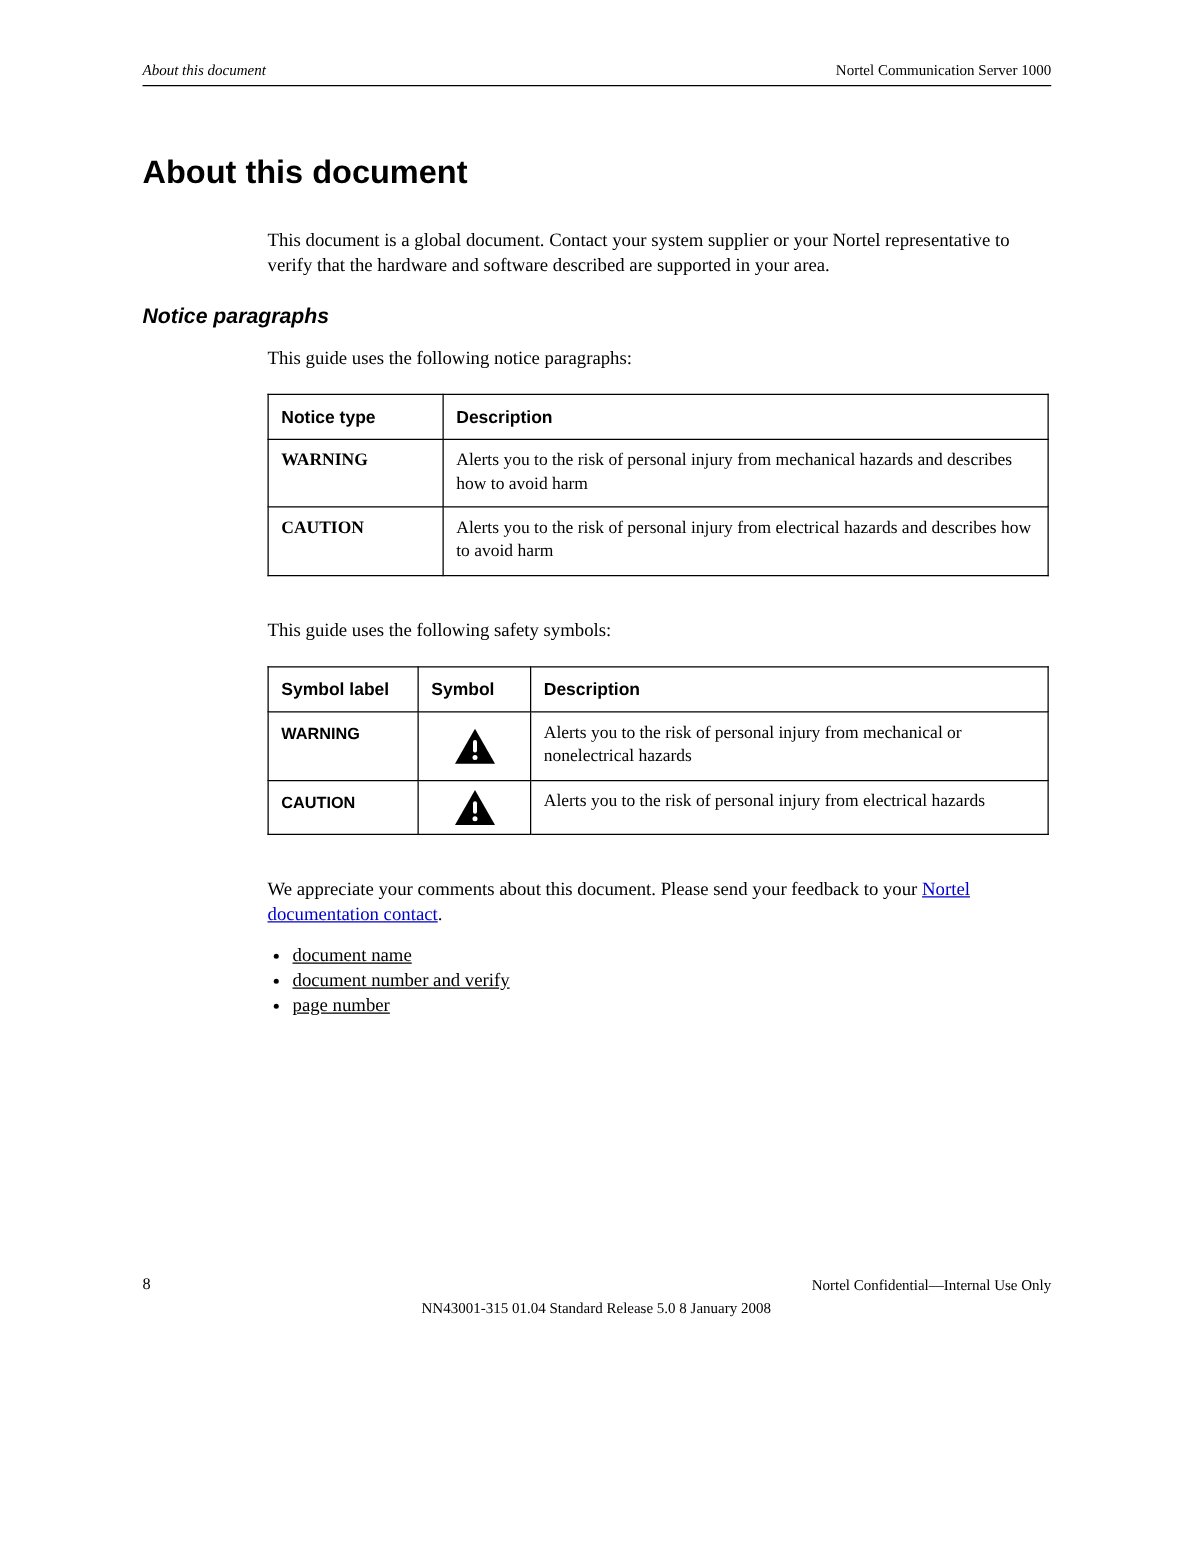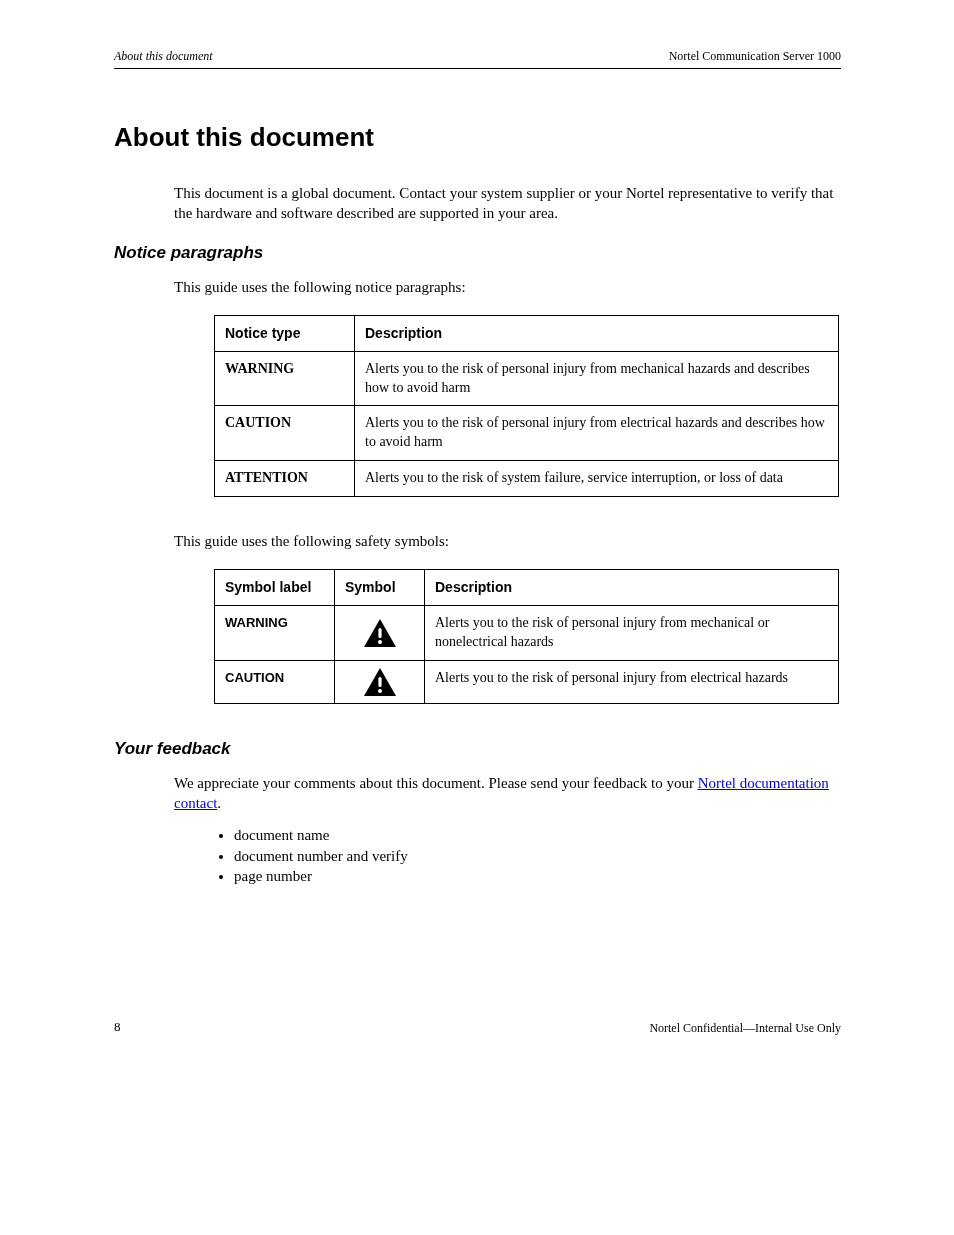--- a/index.html
+++ b/index.html
@@ -11,21 +11,21 @@
   .header-right { position: absolute; right: 113px; top: 48px; font-size: 12px; }
 
   .content { position: absolute; left: 114px; right: 113px; top: 120px; }
 
   .h1 { font-family: "Helvetica Neue", Helvetica, Arial, sans-serif;
         font-weight: 700; font-size: 26px; margin: 0 0 28px 0; }
   .h2 { font-family: "Helvetica Neue", Helvetica, Arial, sans-serif;
         font-weight: 700; font-size: 17px; margin: 0 0 12px 0; font-style: italic; }
 
   .para { margin: 0 0 18px 0; }
-  .para.indent { margin-left: 60px; }
+  .para.indent { margin-left: 100px; }
   .bold { font-weight: 700; }
 
   .tablewrap { margin-left: 100px; margin-bottom: 34px; }
   table { border-collapse: collapse; width: 625px; }
   th, td { border: 1px solid #000; padding: 8px 10px 8px 10px; vertical-align: top; font-size: 14px; }
   th { font-family: "Helvetica Neue", Helvetica, Arial, sans-serif; font-weight: 700; text-align: left; font-size: 14px; margin-left: 20px; }
 
   
   .t2 col.c1 { width: 120px; }
   .t2 col.c2 { width: 90px; }
@@ -74,24 +74,20 @@
         </thead>
         <tbody>
           <tr>
             <td><span class="bold">WARNING</span></td>
             <td>Alerts you to the risk of personal injury from mechanical hazards and describes how to avoid harm</td>
           </tr>
           <tr>
             <td><span class="bold">CAUTION</span></td>
             <td>Alerts you to the risk of personal injury from electrical hazards and describes how to avoid harm</td>
           </tr>
-          <tr>
-            <td><span class="bold">ATTENTION</span></td>
-            <td>Alerts you to the risk of system failure, service interruption, or loss of data</td>
-          </tr>
         </tbody>
       </table>
     </div>
 
     <p class="para indent">This guide uses the following safety symbols:</p>
 
     <div class="tablewrap">
       <table class="t2">
         <colgroup>
             <col class="c1">
@@ -125,31 +121,31 @@
                 <rect x="15.4" y="10" width="3.2" height="10" rx="1.6" fill="#fff"></rect>
                 <circle cx="17" cy="24" r="2" fill="#fff"></circle>
               </svg>
             </td>
             <td>Alerts you to the risk of personal injury from electrical hazards</td>
           </tr>
         </tbody>
       </table>
     </div>
 
-    <h2 class="h2">Your feedback</h2>
 
     <p class="para indent">
       <span>We appreciate your comments about this document. Please send your feedback to your </span><a class="link" href="#">Nortel documentation contact</a><span>.</span>
     </p>
 
 
-    <ul class="para" style="margin-left:100px; padding-left:20px; margin-top:-6px;">
+    <ul class="para" style="margin-left:100px; padding-left:20px; margin-top:-6px;text-decoration:underline;">
       <li>document name</li>
       <li>document number and verify</li>
       <li>page number</li>
     </ul>
 
   </div>
 
   <span class="foot-page">8</span>
   <span class="foot-conf">Nortel Confidential—Internal Use Only</span>
+  <span class="foot-doc" style="left:0; right:0; text-align:center;">NN43001-315 01.04 Standard Release 5.0 8 January 2008</span>
 
 </div>
 
 </body></html>

